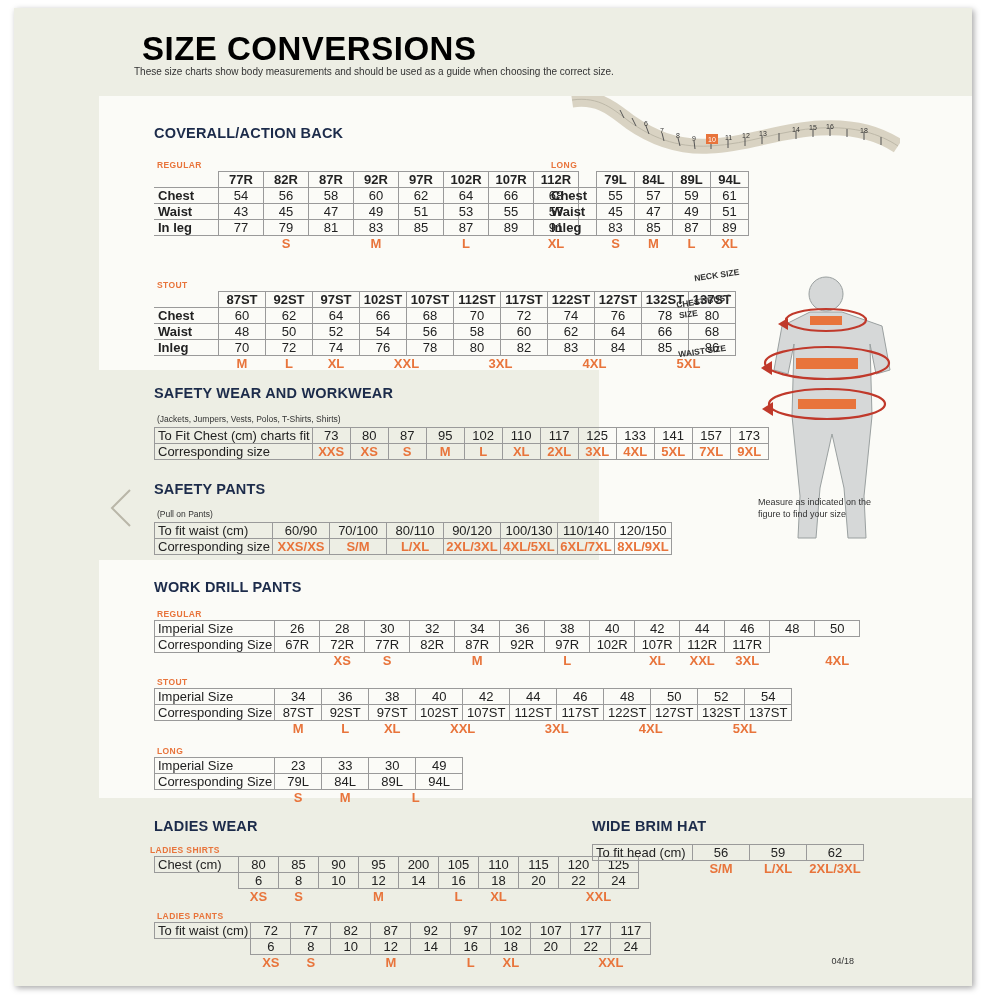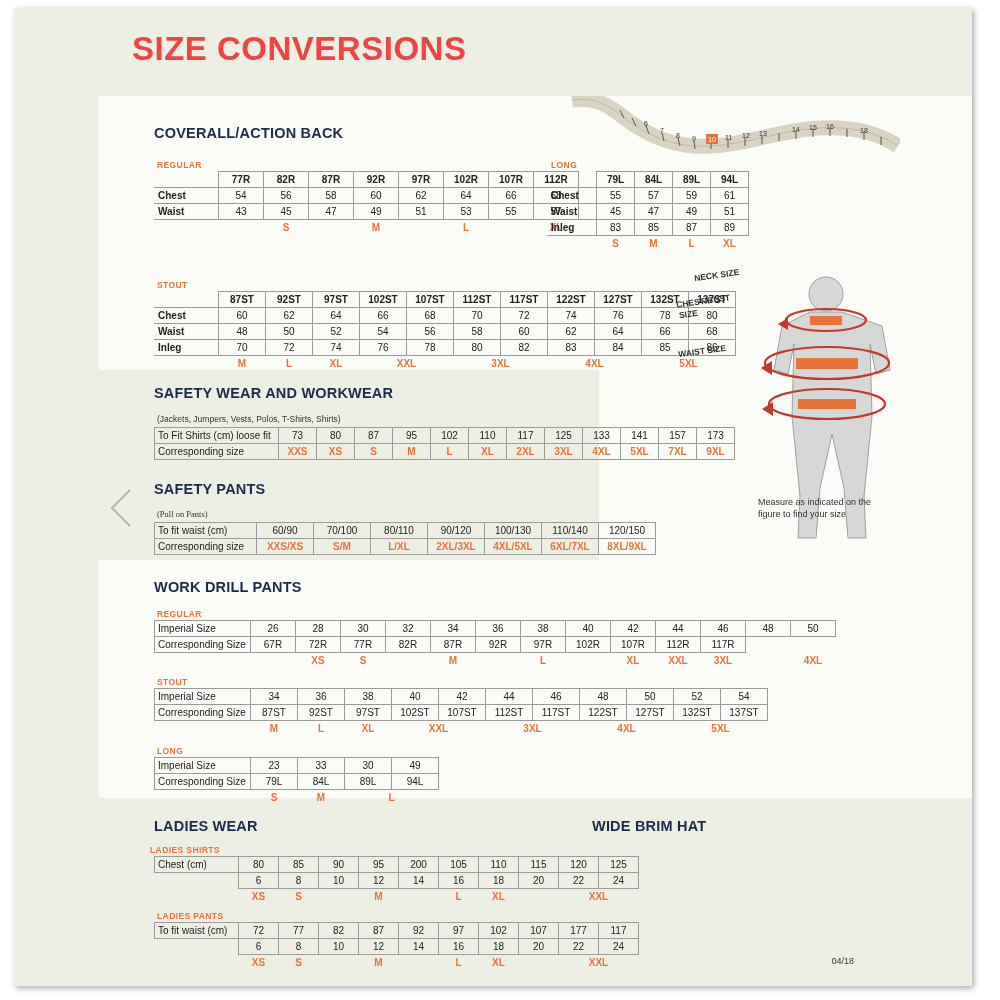--- a/index.html
+++ b/index.html
@@ -3,28 +3,28 @@
 <meta charset="utf-8">
 <style>
   html,body{margin:0;padding:0;background:#ffffff;}
   body{width:1000px;height:1000px;font-family:"Liberation Sans",sans-serif;overflow:hidden;}
   .page{position:relative;width:1000px;height:1000px;background:#ffffff;}
   .sheet{position:absolute;left:14px;top:8px;width:958px;height:978px;background:#fbfbf7;box-shadow:2px 2px 6px rgba(0,0,0,.35);}
   .leftband{position:absolute;left:0;top:0;width:85px;height:978px;background:#edeee4;}
   .bandblock{position:absolute;left:85px;background:#edeee4;}
   .content{position:absolute;left:0;top:0;width:958px;height:978px;}
 
-  .title{position:absolute;left:118px;top:22px;color:#ef4444;font-size:33px;font-weight:bold;letter-spacing:.5px;}
+  .title{position:absolute;left:128px;top:22px;color:#000000;font-size:33px;font-weight:bold;letter-spacing:.5px;}
   .subtitle{position:absolute;left:120px;top:58px;color:#333;font-size:10px;}
 
   .sechead{position:absolute;color:#1c2b4a;font-weight:bold;font-size:14.5px;letter-spacing:.2px;}
   .orangelabel{position:absolute;color:#e8743b;font-weight:bold;font-size:8.5px;letter-spacing:.4px;}
   .note{position:absolute;color:#333;font-size:8.5px;}
 
-  table.grid{position:absolute;border-collapse:collapse;font-size:10px;color:#222;}
+  table.grid{position:absolute;border-collapse:collapse;font-size:13px;color:#222;}
   table.grid td{border:1px solid #9a9a9a;text-align:center;padding:1px 2px;height:13px;line-height:13px;white-space:nowrap;}
   table.grid td.rh{text-align:left;font-weight:bold;padding-left:4px;border-left:none;}
   table.grid td.noborder{border:none;}
   table.grid td.sz{color:#e8743b;font-weight:bold;border:none;}
   table.grid td.szb{color:#e8743b;font-weight:bold;}
   table.grid td.hd{font-weight:bold;}
   table.grid td.lbl{text-align:left;padding-left:3px;}
 
   .tick{position:absolute;left:96px;top:480px;width:22px;height:40px;}
   .figurewrap{position:absolute;left:700px;top:258px;width:230px;height:290px;}
@@ -40,20 +40,21 @@
   <div class="sheet">
 
     <div class="leftband"></div>
     <div class="bandblock" style="top:0;width:873px;height:88px;"></div>
     <div class="bandblock" style="top:362px;width:500px;height:190px;"></div>
     <div class="bandblock" style="top:790px;width:873px;height:188px;"></div>
 
     <div class="content">
 
       <div class="title">SIZE CONVERSIONS</div>
+      <div class="subtitle">These size charts show body measurements and should be used as a guide when choosing the correct size.</div>
 
       <svg class="tape" width="330" height="70" viewBox="0 0 330 70">
         <path d="M2 4 C30 0, 44 14, 60 26 C80 40, 105 52, 140 50 C180 48, 210 34, 250 32 C285 30, 310 38, 328 50" stroke="#d9d3c3" stroke-width="15" fill="none"></path>
         <path d="M2 4 C30 0, 44 14, 60 26 C80 40, 105 52, 140 50 C180 48, 210 34, 250 32 C285 30, 310 38, 328 50" stroke="#bdb8a8" stroke-width="1" fill="none"></path>
         <g stroke="#555" stroke-width="1">
           <line x1="50" y1="14" x2="54" y2="22"></line>
             <line x1="62" y1="22" x2="66" y2="30"></line>
           <line x1="76" y1="30" x2="79" y2="38"></line>
             <line x1="92" y1="37" x2="94" y2="45"></line>
           <line x1="108" y1="42" x2="110" y2="50"></line>
@@ -119,20 +120,31 @@
           <td>43</td>
           <td>45</td>
           <td>47</td>
           <td>49</td>
           <td>51</td>
           <td>53</td>
           <td>55</td>
           <td>57</td>
         </tr>
         <tr>
+          <td class="rh">In leg</td>
+          <td>77</td>
+          <td>79</td>
+          <td>81</td>
+          <td>83</td>
+          <td>85</td>
+          <td>87</td>
+          <td>89</td>
+          <td>91</td>
+        </tr>
+        <tr>
           <td class="noborder"></td>
           <td class="sz"></td>
           <td class="sz">S</td>
           <td class="sz"></td>
           <td class="sz">M</td>
           <td class="sz"></td>
           <td class="sz">L</td>
           <td class="sz"></td>
           <td class="sz">XL</td>
         </tr>
@@ -250,21 +262,21 @@
           <td class="sz" colspan="2">5XL</td>
         </tr>
       </tbody>
         </table>
 
       <div class="sechead" style="left:140px;top:377px;">SAFETY WEAR AND WORKWEAR</div>
       <div class="note" style="left:143px;top:406px;">(Jackets, Jumpers, Vests, Polos, T-Shirts, Shirts)</div>
       <table class="grid" style="left:140px;top:419px;">
         <tbody>
             <tr>
-          <td class="lbl" style="width:118px">To Fit Shirts (cm) loose fit</td>
+          <td class="lbl" style="width:118px">To Fit Chest (cm) charts fit</td>
           <td style="width:33px">73</td>
           <td style="width:33px">80</td>
           <td style="width:33px">87</td>
           <td style="width:33px">95</td>
           <td style="width:33px">102</td>
           <td style="width:33px">110</td>
           <td style="width:33px">117</td>
           <td style="width:33px">125</td>
           <td style="width:33px">133</td>
           <td style="width:33px">141</td>
@@ -283,21 +295,21 @@
           <td class="szb">3XL</td>
           <td class="szb">4XL</td>
           <td class="szb">5XL</td>
           <td class="szb">7XL</td>
           <td class="szb">9XL</td>
         </tr>
       </tbody>
         </table>
 
       <div class="sechead" style="left:140px;top:473px;">SAFETY PANTS</div>
-      <div class="note" style="left:143px;top:501px;font-family:Liberation Serif, serif;">(Pull on Pants)</div>
+      <div class="note" style="left:143px;top:501px;">(Pull on Pants)</div>
       <svg class="tick" viewBox="0 0 22 40">
         <polyline points="20,2 2,20 20,38" fill="none" stroke="#b9b6a8" stroke-width="2"></polyline>
       </svg>
       <table class="grid" style="left:140px;top:514px;">
         <tbody>
             <tr>
           <td class="lbl" style="width:96px">To fit waist (cm)</td>
           <td style="width:52px">60/90</td>
           <td style="width:52px">70/100</td>
           <td style="width:52px">80/110</td>
@@ -558,17 +570,33 @@
           <td class="sz"></td>
           <td class="sz">L</td>
           <td class="sz">XL</td>
           <td class="sz"></td>
           <td class="sz" colspan="2">XXL</td>
         </tr>
       </tbody>
         </table>
 
       <div class="sechead" style="left:578px;top:810px;">WIDE BRIM HAT</div>
+      <table class="grid" style="left:578px;top:836px;">
+        <tbody>
+            <tr>
+          <td class="lbl" style="width:94px">To fit head (cm)</td>
+          <td style="width:52px">56</td>
+          <td style="width:52px">59</td>
+          <td style="width:52px">62</td>
+        </tr>
+        <tr>
+          <td class="noborder"></td>
+          <td class="sz">S/M</td>
+          <td class="sz">L/XL</td>
+          <td class="sz">2XL/3XL</td>
+        </tr>
+      </tbody>
+        </table>
 
       <div class="footer">04/18</div>
     </div>
   </div>
 </div>
 
 </body></html>

